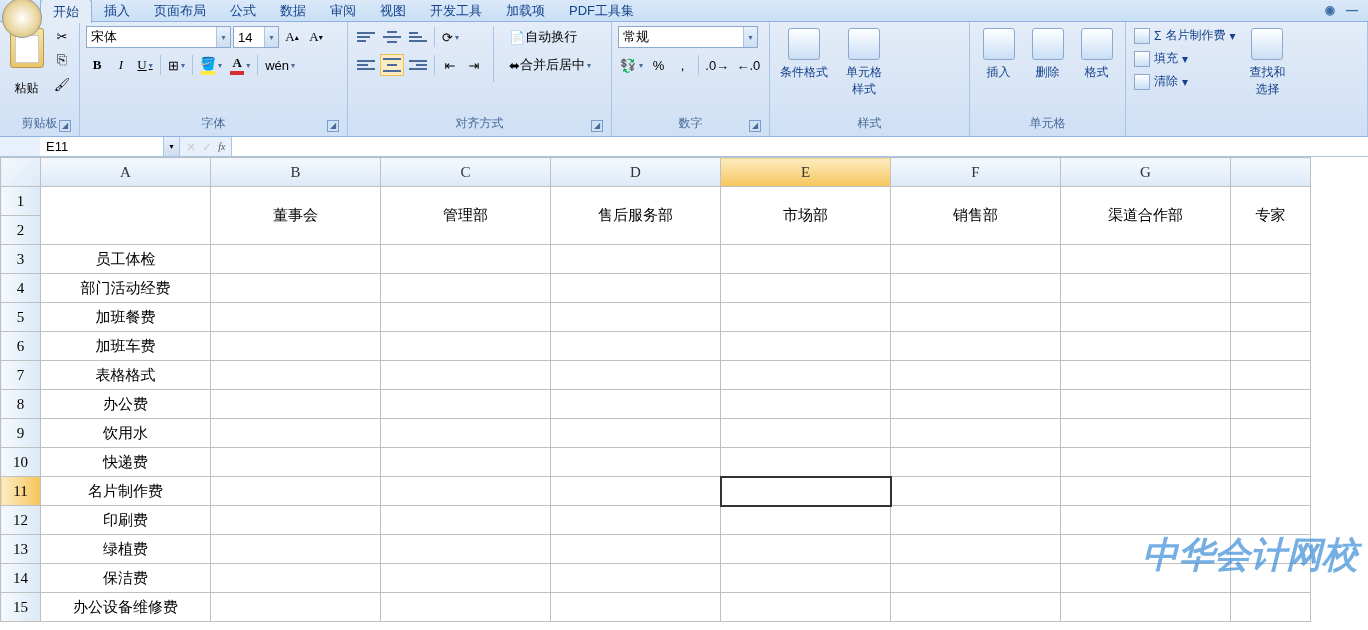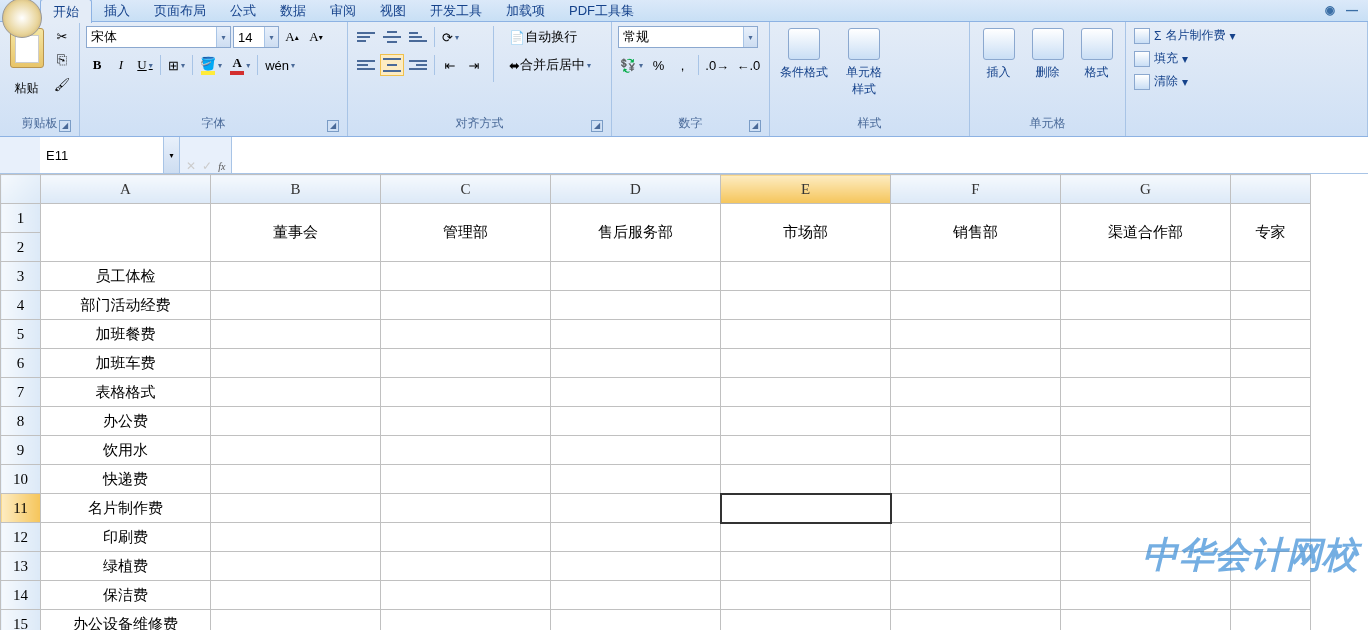--- a/index.html
+++ b/index.html
@@ -48,21 +48,21 @@
     
     .vbtn { display: flex; flex-direction: column; align-items: center; justify-content: flex-start; width: 56px; padding: 2px; cursor: pointer; text-align: center; font-size: 12px; color: #15428b; gap: 2px; }
     .vbtn .vicon { width: 32px; height: 32px; background: linear-gradient(#fff,#c9def5); border: 1px solid #8ba8cf; border-radius: 3px; margin-bottom: 2px; }
     
     
     .edit-list { display: flex; flex-direction: column; gap: 4px; font-size: 12px; }
     .edit-item { display: flex; align-items: center; gap: 4px; cursor: pointer; padding: 1px 2px; color: #15428b; white-space: nowrap; }
     .edit-item::before { content:""; width: 14px; height: 14px; background: linear-gradient(#fff,#c9def5); border: 1px solid #8ba8cf; }
     
     
-    .formula-row { display: flex; align-items: flex-end; height: 37px; border-bottom: 1px solid #a8c4e6; background: #e8f0fb; }
+    .formula-row { display: flex; align-items: center; height: 20px; border-bottom: 1px solid #a8c4e6; background: #e8f0fb; }
     .name-box { width: 140px; border-right: 1px solid #a8c4e6; background: #fff; height: 100%; display: flex; align-items: center; padding: 0 6px; font-size: 13px; position: relative; margin-left: 40px; }
     .name-box .dd { position: absolute; right: 0; top: 0; bottom: 0; width: 16px; background: linear-gradient(#e8f0fb,#cdddf1); border-left: 1px solid #a8c4e6; display: flex; align-items: center; justify-content: center; font-size: 8px; }
     .fx-btns { display: flex; align-items: center; padding: 0 6px; gap: 6px; color: #888; }
     .fx { font-style: italic; font-family: "Times New Roman"; font-size: 10px; color: #555; }
     .formula-input { flex: 1; background: #fff; height: 100%; border-left: 1px solid #a8c4e6; }
     
     
     .grid-wrap { flex: 1; overflow: hidden; position: relative; background: #fff; }
     .grid { border-collapse: collapse; table-layout: fixed; }
     .grid th, .grid td { border: 1px solid #c0c0c0; font-size: 15px; height: 29px; text-align: center; }
@@ -281,20 +281,25 @@
       <div class="group-label"><span>单元格</span></div>
     </div>
 
     <div class="group" style="flex:1">
       <div class="group-body">
         <div class="edit-list">
           <div class="edit-item">Σ <span>名片制作费</span> ▾</div>
           <div class="edit-item"><span>填充</span> ▾</div>
           <div class="edit-item"><span>清除</span> ▾</div>
         </div>
+        <div class="vbtn" style="width:52px">
+            <div class="vicon"></div>
+            <span style="white-space:pre-line">查找和
+选择</span>
+          </div>
       </div>
     </div>
   </div>
 
   <div class="formula-row">
     <div class="name-box">
         <span>E11</span>
         <div class="dd">▾</div>
       </div>
     <div class="fx-btns">

